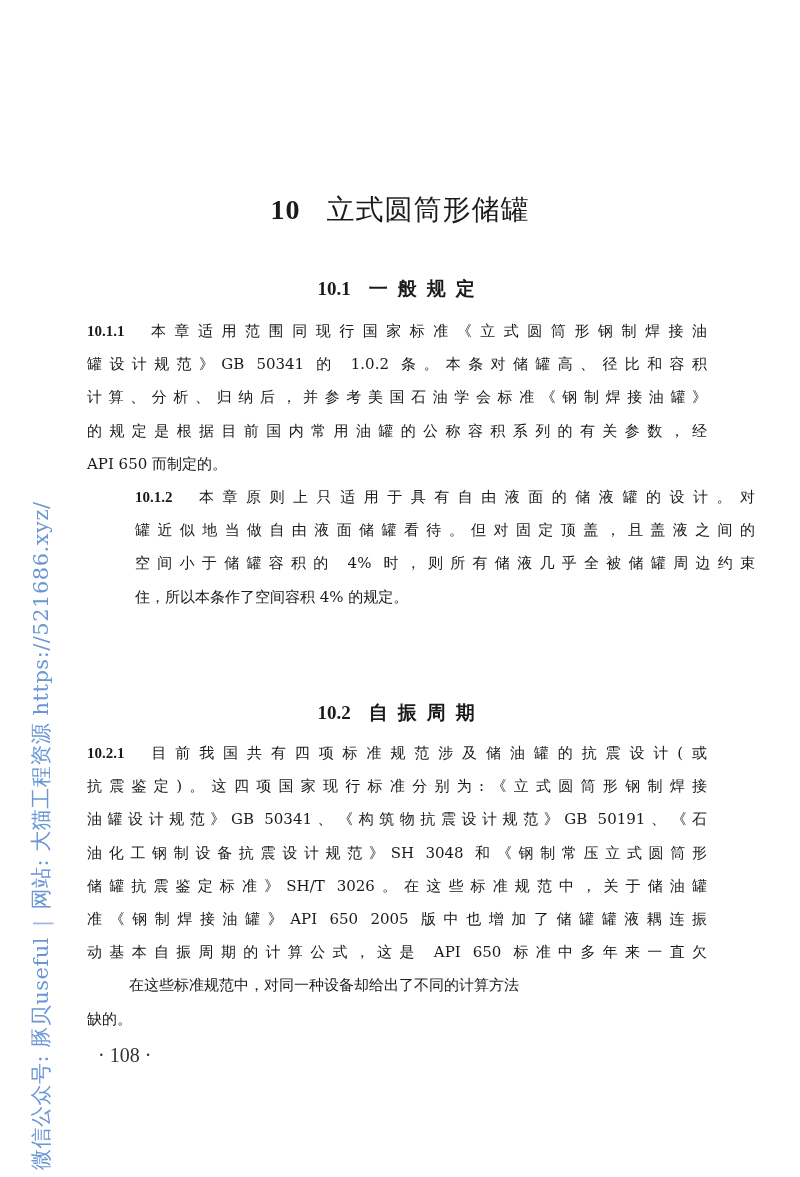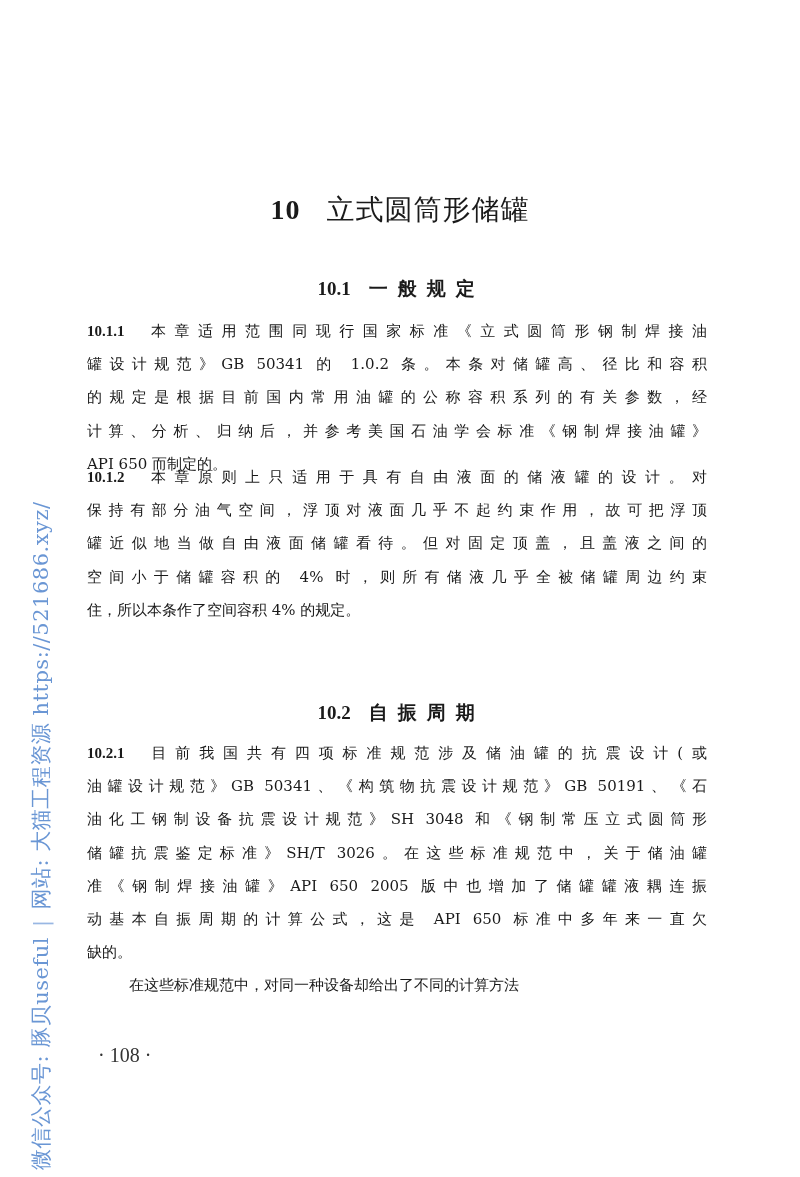--- a/index.html
+++ b/index.html
@@ -111,46 +111,46 @@
     <span class="num">10</span><span>立式圆筒形储罐</span>
   </div>
 
   <div class="section-heading" style="top:275px;">
     <span class="num">10.1</span><span class="title">一般规定</span>
   </div>
 
   <div class="body-text" style="top:320px;">
     <span class="line"><span class="clause-num">10.1.1</span><span>本章适用范围同现行国家标准《立式圆筒形钢制焊接油</span></span>
     <span class="line">罐设计规范》GB 50341 的 1.0.2 条。本条对储罐高、径比和容积</span>
+    <span class="line">计算、分析、归纳后，并参考美国石油学会标准《钢制焊接油罐》</span>
     <span class="line">的规定是根据目前国内常用油罐的公称容积系列的有关参数，经</span>
-    <span class="line">计算、分析、归纳后，并参考美国石油学会标准《钢制焊接油罐》</span>
     <span class="line last">API 650 而制定的。</span>
   </div>
 
-  <div class="body-text" style="top:466px;">
+  <div class="body-text" style="top:486px;margin-left:48px;">
     <span class="line"><span class="clause-num">10.1.2</span><span>本章原则上只适用于具有自由液面的储液罐的设计。对</span></span>
-    <span class="line">保持有部分油气空间，浮顶对液面几乎不起约束作用，故可把浮顶</span>
     <span class="line">罐近似地当做自由液面储罐看待。但对固定顶盖，且盖液之间的</span>
     <span class="line">空间小于储罐容积的 4% 时，则所有储液几乎全被储罐周边约束</span>
     <span class="line last">住，所以本条作了空间容积 4% 的规定。</span>
   </div>
 
   <div class="section-heading" style="top:699px;">
     <span class="num">10.2</span><span class="title">自振周期</span>
   </div>
 
   <div class="body-text" style="top:742px;">
     <span class="line"><span class="clause-num">10.2.1</span><span>目前我国共有四项标准规范涉及储油罐的抗震设计(或</span></span>
+    <span class="line">抗震鉴定)。这四项国家现行标准分别为:《立式圆筒形钢制焊接</span>
     <span class="line">油罐设计规范》GB 50341、《构筑物抗震设计规范》GB 50191、《石</span>
     <span class="line">油化工钢制设备抗震设计规范》SH 3048 和《钢制常压立式圆筒形</span>
     <span class="line">储罐抗震鉴定标准》SH/T 3026。在这些标准规范中，关于储油罐</span>
     <span class="line">准《钢制焊接油罐》API 650 2005 版中也增加了储罐罐液耦连振</span>
     <span class="line">动基本自振周期的计算公式，这是 API 650 标准中多年来一直欠</span>
+    <span class="line indent last">在这些标准规范中，对同一种设备却给出了不同的计算方法</span>
     <span class="line last">缺的。</span>
-    <span class="line indent last">在这些标准规范中，对同一种设备却给出了不同的计算方法</span>
   </div>
 
   <div class="page-number">· 108 ·</div>
 
   <div class="watermark">
     <span>微信公众号: 豚贝useful</span><span class="sep">|</span><span>网站: 大猫工程资源 https://521686.xyz/</span>
   </div>
 
 </div>
 

